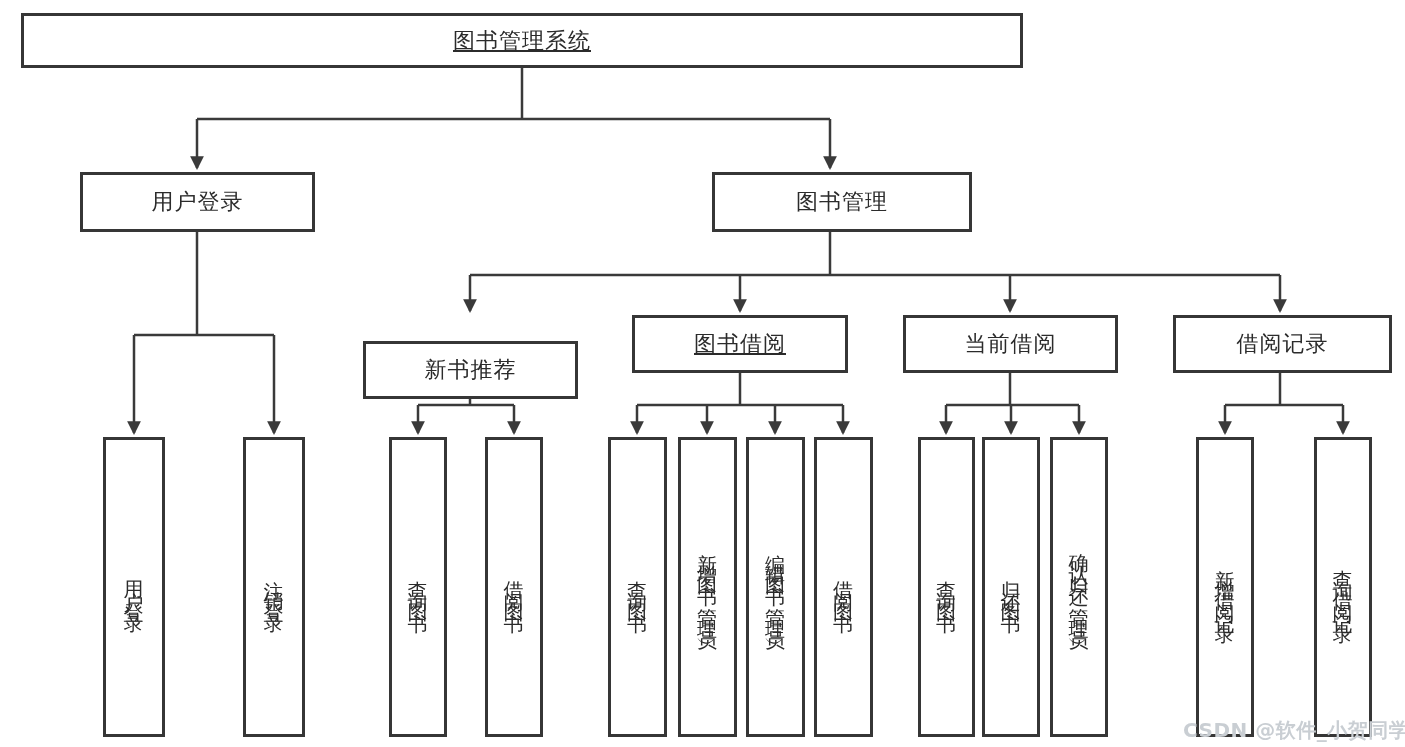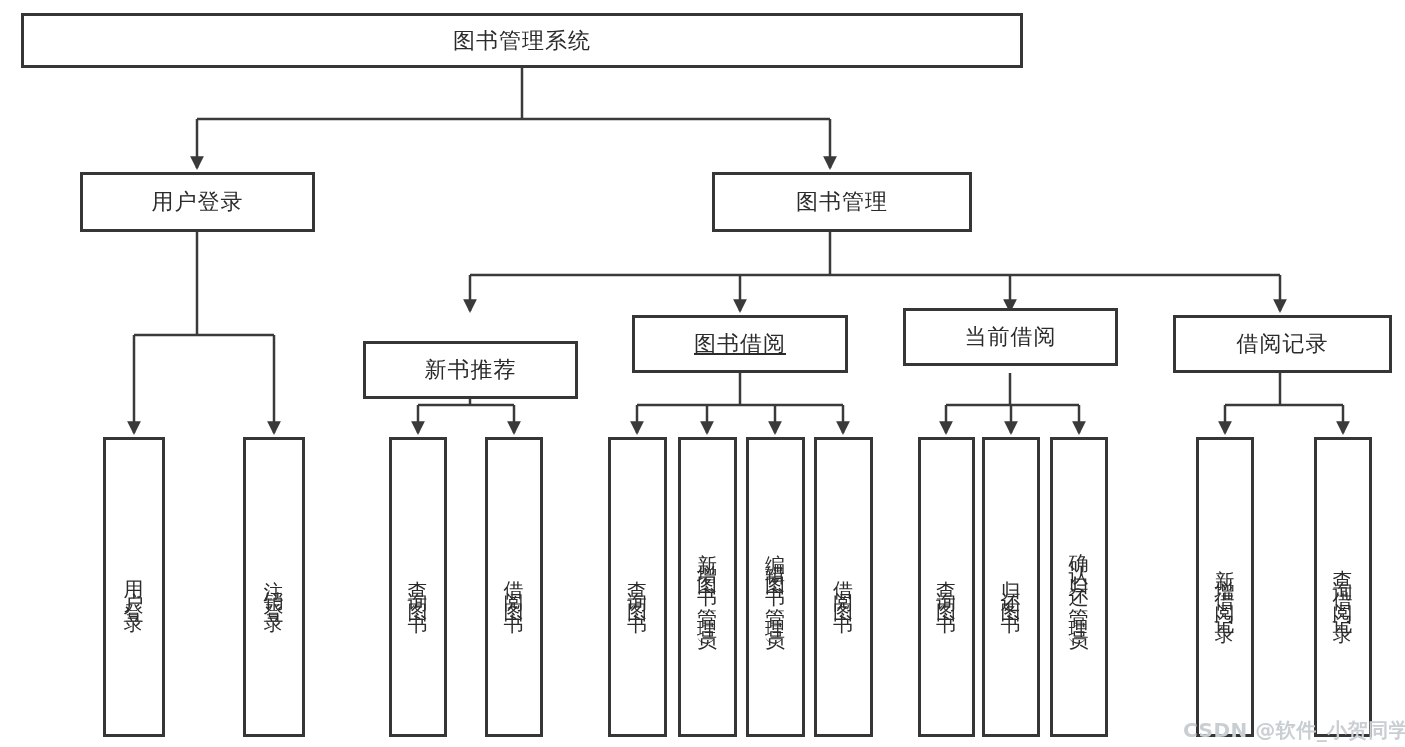--- a/index.html
+++ b/index.html
@@ -107,28 +107,28 @@
     <line x1="946" y1="405" x2="946" y2="433" marker-end="url(#arrowhead)"></line>
     <line x1="1011" y1="405" x2="1011" y2="433" marker-end="url(#arrowhead)"></line>
     <line x1="1079" y1="405" x2="1079" y2="433" marker-end="url(#arrowhead)"></line>
 
     <line x1="1280" y1="373" x2="1280" y2="406"></line>
     <line x1="1225" y1="405" x2="1343" y2="405"></line>
     <line x1="1225" y1="405" x2="1225" y2="433" marker-end="url(#arrowhead)"></line>
     <line x1="1343" y1="405" x2="1343" y2="433" marker-end="url(#arrowhead)"></line>
   </svg>
 
-  <div class="node hnode" style="left:21px; top:13px; width:1002px; height:55px;">图书管理系统</div>
+  <div class="node hnode" style="left:21px; top:13px; width:1002px; height:55px;text-decoration:underline;">图书管理系统</div>
 
   <div class="node hnode" style="left:80px; top:172px; width:235px; height:60px;">用户登录</div>
   <div class="node hnode" style="left:712px; top:172px; width:260px; height:60px;">图书管理</div>
 
   <div class="node hnode" style="left:363px; top:315px; width:215px; height:58px;margin-top:26px;">新书推荐</div>
   <div class="node hnode" style="left:632px; top:315px; width:216px; height:58px;text-decoration:underline;">图书借阅</div>
-  <div class="node hnode" style="left:903px; top:308px; width:215px; height:58px;">当前借阅</div>
+  <div class="node hnode" style="left:903px; top:315px; width:215px; height:58px;">当前借阅</div>
   <div class="node hnode" style="left:1173px; top:315px; width:219px; height:58px;">借阅记录</div>
 
   <div class="node leaf" style="left:103px; top:437px; width:62px; height:300px;">用户登录</div>
   <div class="node leaf" style="left:243px; top:437px; width:62px; height:300px;">注销登录</div>
 
   <div class="node leaf" style="left:389px; top:437px; width:58px; height:300px;">查询图书</div>
   <div class="node leaf" style="left:485px; top:437px; width:58px; height:300px;">借阅图书</div>
 
   <div class="node leaf" style="left:608px; top:437px; width:59px; height:300px;">查询图书</div>
   <div class="node leaf" style="left:678px; top:437px; width:59px; height:300px;">新增图书（管理员）</div>

